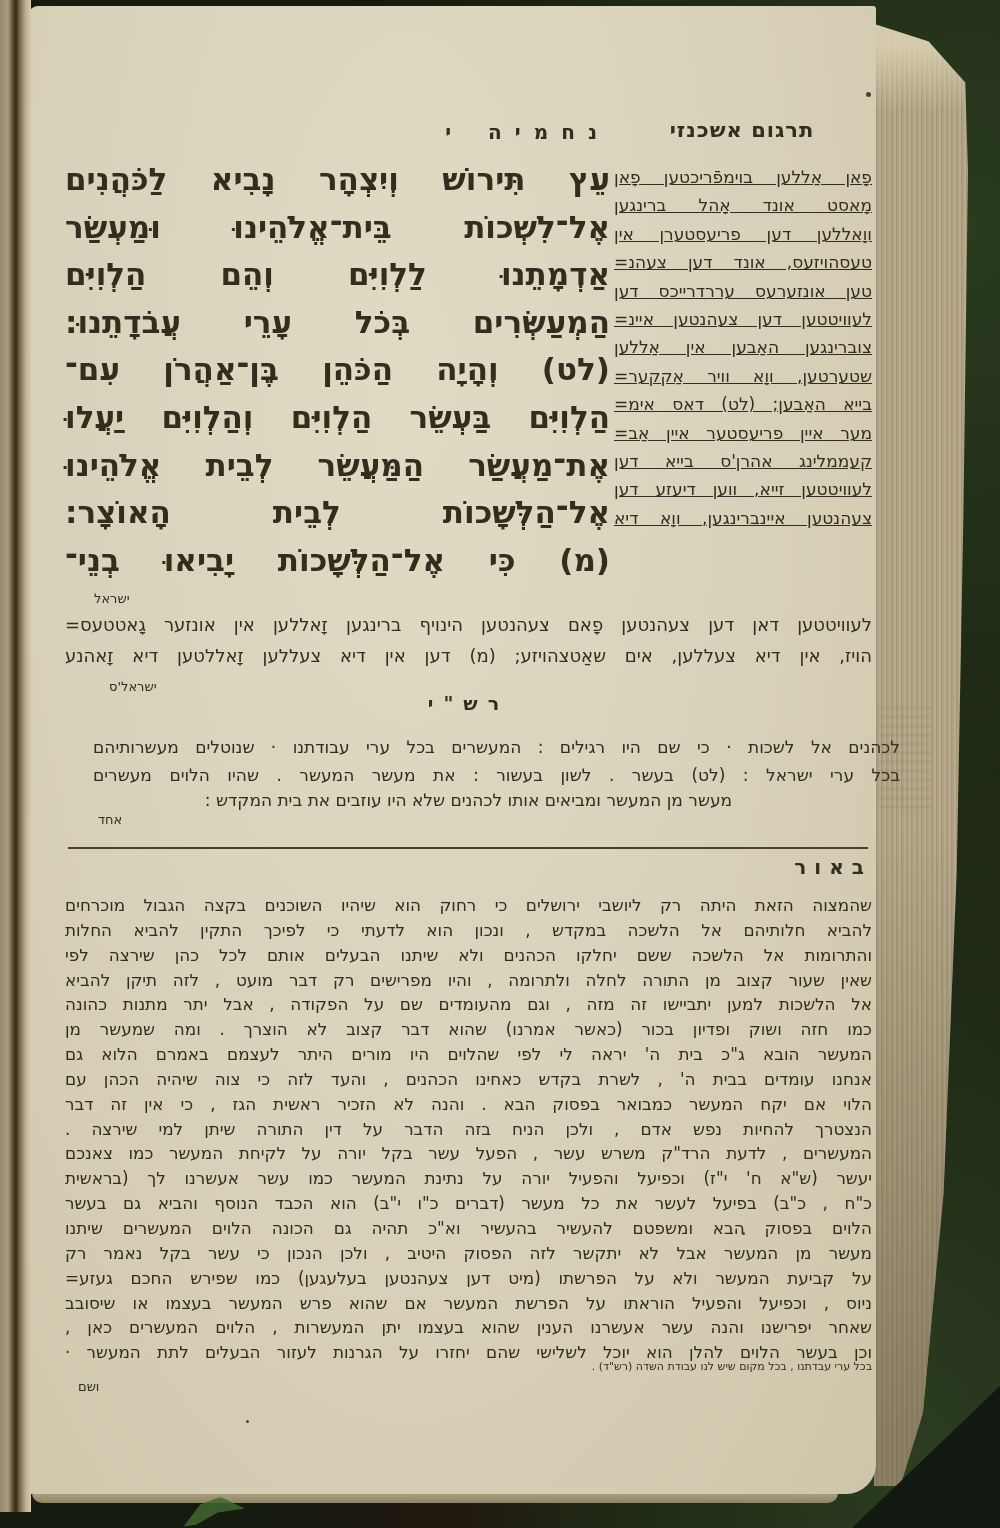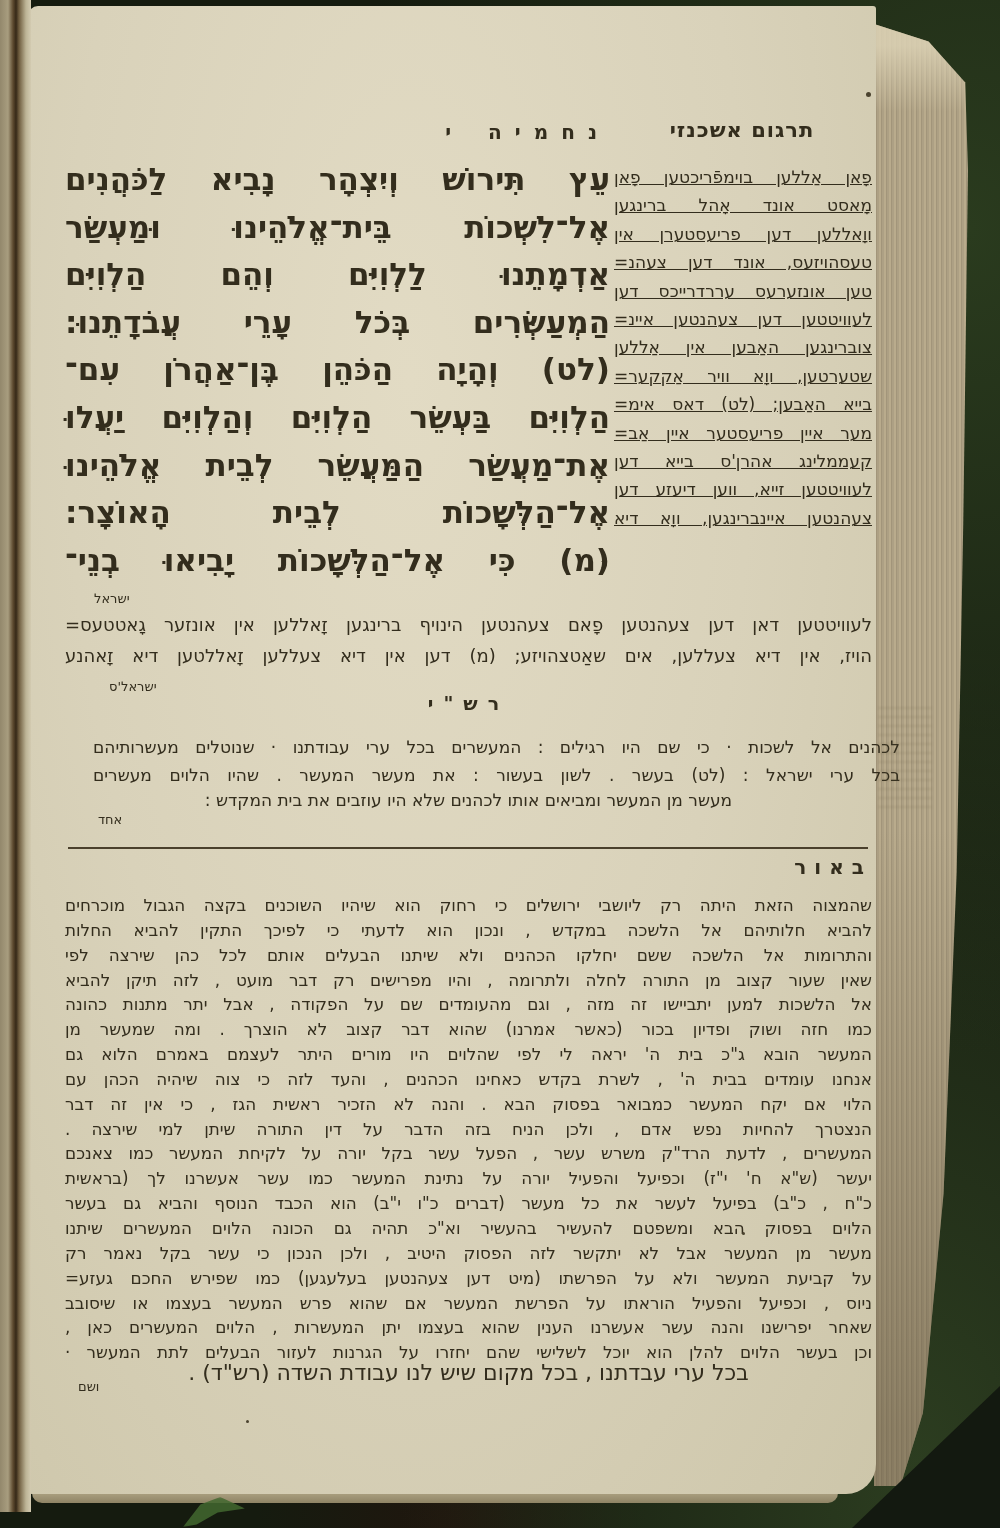--- a/index.html
+++ b/index.html
@@ -53,21 +53,21 @@
   .cw1{left:66px;top:585px;}
   .cw2{left:36px;top:673px;margin-left:45px;}
   .cw3{left:70px;top:806px;}
   .cw4{left:50px;top:1373px;}
   .rashi-title{left:37px;top:686px;width:807px;text-align:center;font-size:19px;font-weight:bold;letter-spacing:10px;}
   .rashi{left:37px;top:728px;width:807px;font-size:17px;line-height:27.6px;margin-left:28px;}
   .rashi-last{left:37px;top:784px;width:807px;text-align:center;font-size:17px;}
   .divider{left:40px;top:841px;width:800px;height:2px;background:#4a402c;}
   .biur-title{left:37px;top:849px;width:807px;font-size:20px;font-weight:bold;letter-spacing:8px;}
   .biur{left:37px;top:887px;width:807px;font-size:16.8px;line-height:24.85px;}
-  .biur-last{left:37px;top:1354px;width:807px;text-align:center;font-size:22px;}
+  .biur-last{left:37px;top:1354px;width:807px;text-align:right;font-size:11px;}
 </style>
 </head>
 <body>
 
 <div class="scene">
   <div class="bottom-under-edge"></div>
   <div class="fore-edge"></div>
 
   <div class="page" dir="rtl">
     <div class="abs right-header">תרגום אשכנזי</div>

